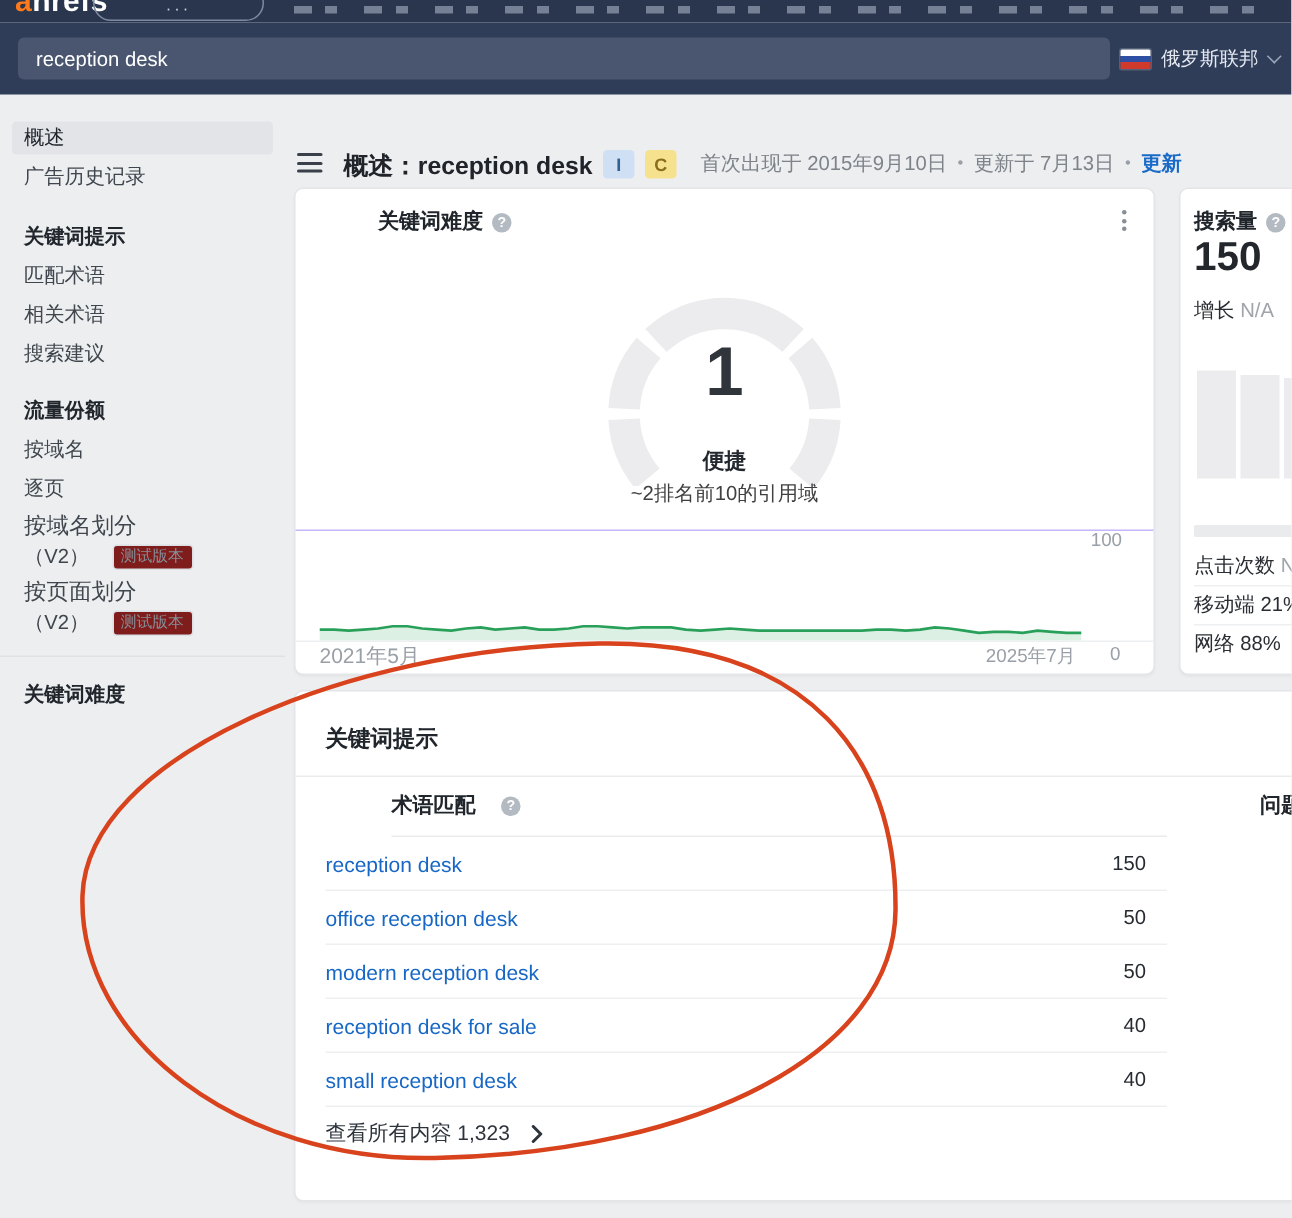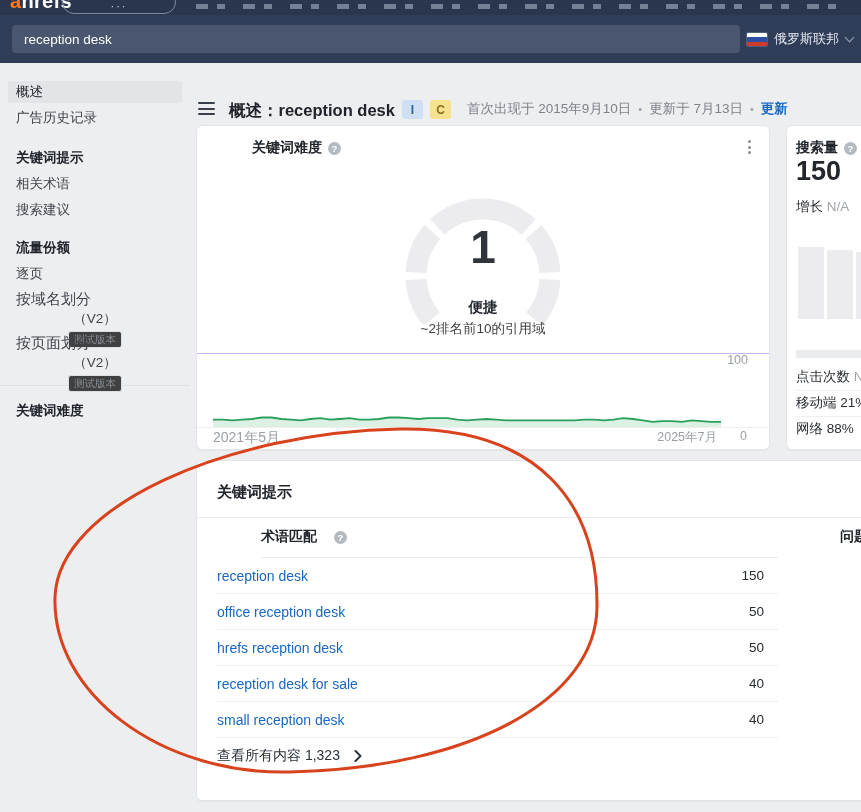--- a/index.html
+++ b/index.html
@@ -29,22 +29,22 @@
   .chev{width:6px;height:6px;border-right:1.5px solid #9aa6ba;border-bottom:1.5px solid #9aa6ba;transform:rotate(45deg);margin-top:-3px;}
   
   .sidebar{position:absolute;left:8px;top:81px;width:174px;z-index:1;}
   .side-item{font-size:13.5px;color:#40464d;height:22px;line-height:22px;padding:0 8px;border-radius:3px;cursor:pointer;margin-top:4px;white-space:nowrap;}
   .side-item.first{margin-top:0;}
   .side-item.active{background:#e2e4e8;color:#21262c;}
   .side-head{font-size:13.5px;font-weight:700;color:#21262c;height:22px;line-height:22px;padding:0 8px;white-space:nowrap;}
   .mt18{margin-top:18px;} .mt16{margin-top:16px;} .mt14{margin-top:14px;} .mt6{margin-top:6px;}
   .side-two{height:40px;padding:0 8px;margin-top:4px;cursor:pointer;}
   .side-two .l1{font-size:15px;color:#40464d;height:20px;line-height:20px;}
-  .side-two .l2{font-size:13.5px;color:#40464d;height:20px;line-height:20px;display:flex;align-items:center;gap:2px;flex-direction:column;}
-  .beta{font-size:10.5px;color:#878e96;background:#404040;border:1px solid #dcdfe3;border-radius:3px;padding:0 5px;line-height:15px;height:15px;}
+  .side-two .l2{font-size:13.5px;color:#40464d;height:20px;line-height:20px;display:flex;align-items:center;gap:15px;}
+  .beta{font-size:10.5px;color:#878e96;background:#7f1d1d;border:1px solid #dcdfe3;border-radius:3px;padding:0 5px;line-height:15px;height:15px;}
   .side-div{border-top:1px solid #dfe1e4;margin:12px 0 0 -8px;width:190px;}
   
   .pagehead{position:absolute;left:198px;top:100px;right:0;height:24px;display:flex;align-items:flex-start;z-index:1;}
   .burger{display:flex;flex-direction:column;gap:3.5px;cursor:pointer;padding:2px 0;}
   .burger i{display:block;width:17px;height:2px;background:#394049;border-radius:1px;}
   .pg-title{font-size:16.5px;font-weight:700;color:#20242a;margin-left:14px;white-space:nowrap;}
   .badge{height:19px;min-width:21px;border-radius:3px;font-size:12px;font-weight:700;display:inline-flex;align-items:center;justify-content:center;margin-left:7px;cursor:pointer;}
   .badge.i{background:#cfe0f5;color:#33608f;}
   .badge.c{background:#f6e28e;color:#8a6d1d;}
   .pg-meta{font-size:13.5px;color:#7e838a;margin-left:16px;white-space:nowrap;display:flex;align-items:center;}
@@ -115,23 +115,25 @@
     <span class="flag"></span>
     <span class="country-label">俄罗斯联邦</span>
     <span class="chev"></span>
   </div>
 </div>
 
 <div class="sidebar">
   <div class="side-item first active">概述</div>
   <div class="side-item">广告历史记录</div>
   <div class="side-head mt18">关键词提示</div>
+  <div class="side-item">匹配术语</div>
   <div class="side-item">相关术语</div>
   <div class="side-item">搜索建议</div>
   <div class="side-head mt16">流量份额</div>
+  <div class="side-item">按域名</div>
   <div class="side-item">逐页</div>
   <div class="side-two">
     <div class="l1">按域名划分</div>
     <div class="l2">
         <span>（V2）</span>
         <span class="beta">测试版本</span>
       </div>
   </div>
   <div class="side-two mt6">
     <div class="l1">按页面划分</div>
@@ -224,21 +226,21 @@
     </div>
     <div class="t-row">
       <a>reception desk</a>
       <span class="vol">150</span>
     </div>
     <div class="t-row">
       <a>office reception desk</a>
       <span class="vol">50</span>
     </div>
     <div class="t-row">
-      <a>hrefs reception desk</a>
+      <a>modern reception desk</a>
       <span class="vol">50</span>
     </div>
     <div class="t-row">
       <a>reception desk for sale</a>
       <span class="vol">40</span>
     </div>
     <div class="t-row">
       <a>small reception desk</a>
       <span class="vol">40</span>
     </div>

